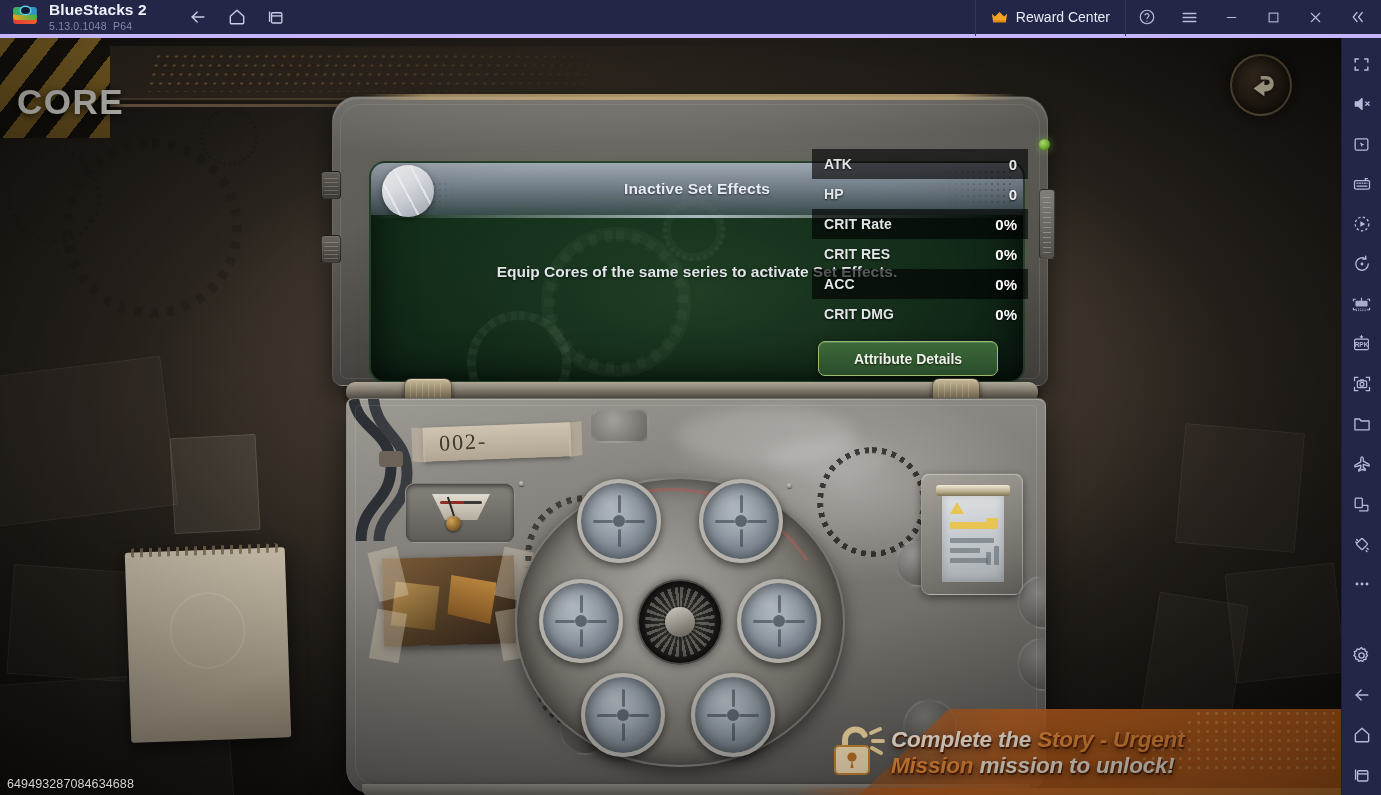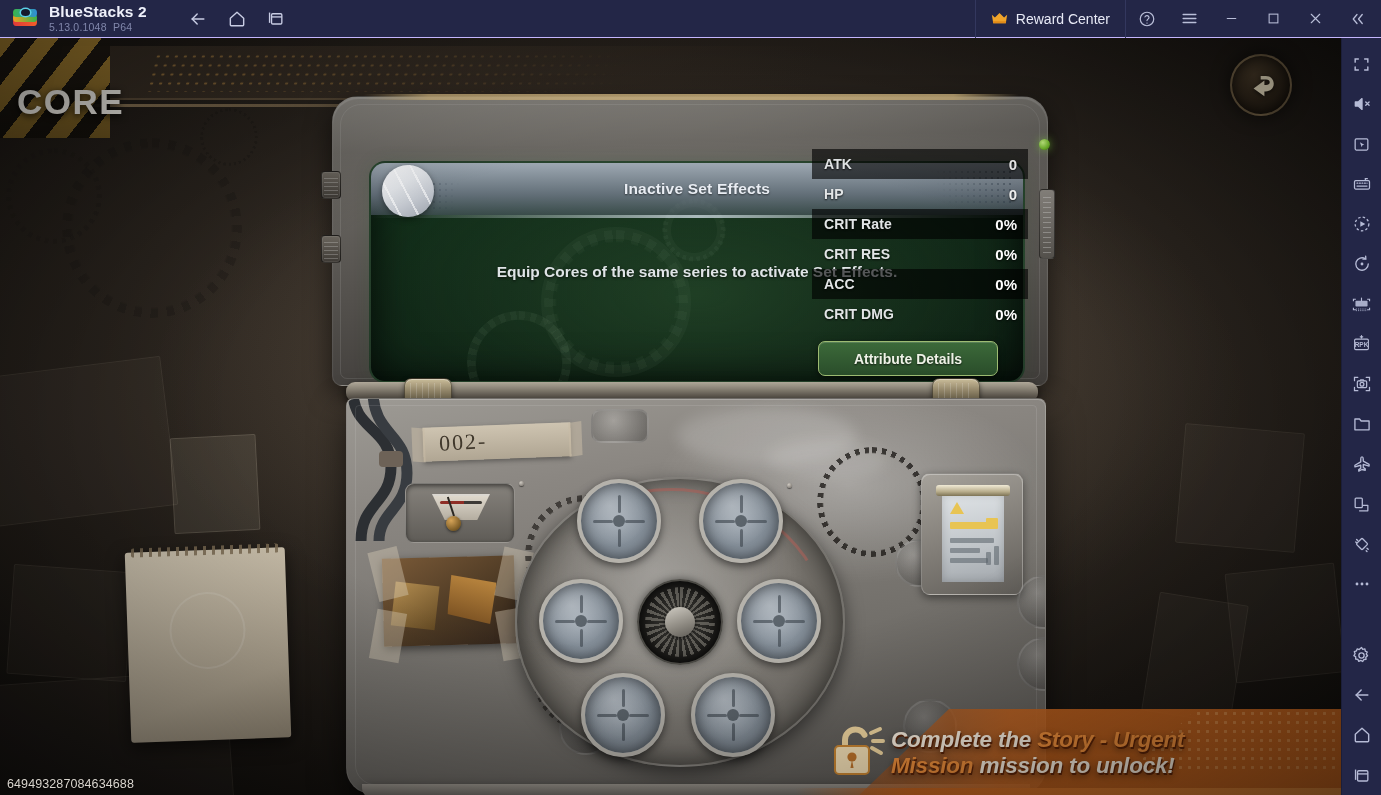--- a/index.html
+++ b/index.html
@@ -6,21 +6,21 @@
   html,body { width:1381px; height:795px; overflow:hidden; background:#12152b; }
   body { font-family:"Liberation Sans", sans-serif; }
 
   
   #app { position:relative; width:1381px; height:795px; }
 
   
   #titlebar {
     position:absolute; left:0; top:0; width:1381px; height:38px;
     background:#232647; display:flex; align-items:center;
-    border-bottom:1px solid #c4b5fd;
+    border-bottom:4px solid #c4b5fd;
   }
   .bs-logo { width:26px; height:26px; margin-left:12px; position:relative; flex:none; }
   .bs-layer { position:absolute; left:1px; width:24px; height:8px; border-radius:3px/4px; }
   .bs-l1 { top:12px; background:linear-gradient(90deg,#e03a3a,#f25f29); }
   .bs-l2 { top:8px;  background:linear-gradient(90deg,#f0a020,#38b44a); }
   .bs-l3 { top:3px;  background:linear-gradient(90deg,#3ab54a,#2f8fd8); }
   .bs-eye { position:absolute; left:9px; top:3px; width:9px; height:7px;
             border-radius:50%; background:#151a2e; box-shadow:0 0 0 1.5px #5bd0e8; }
 
   .bs-title-wrap { margin-left:11px; line-height:1.05; flex:none; }

